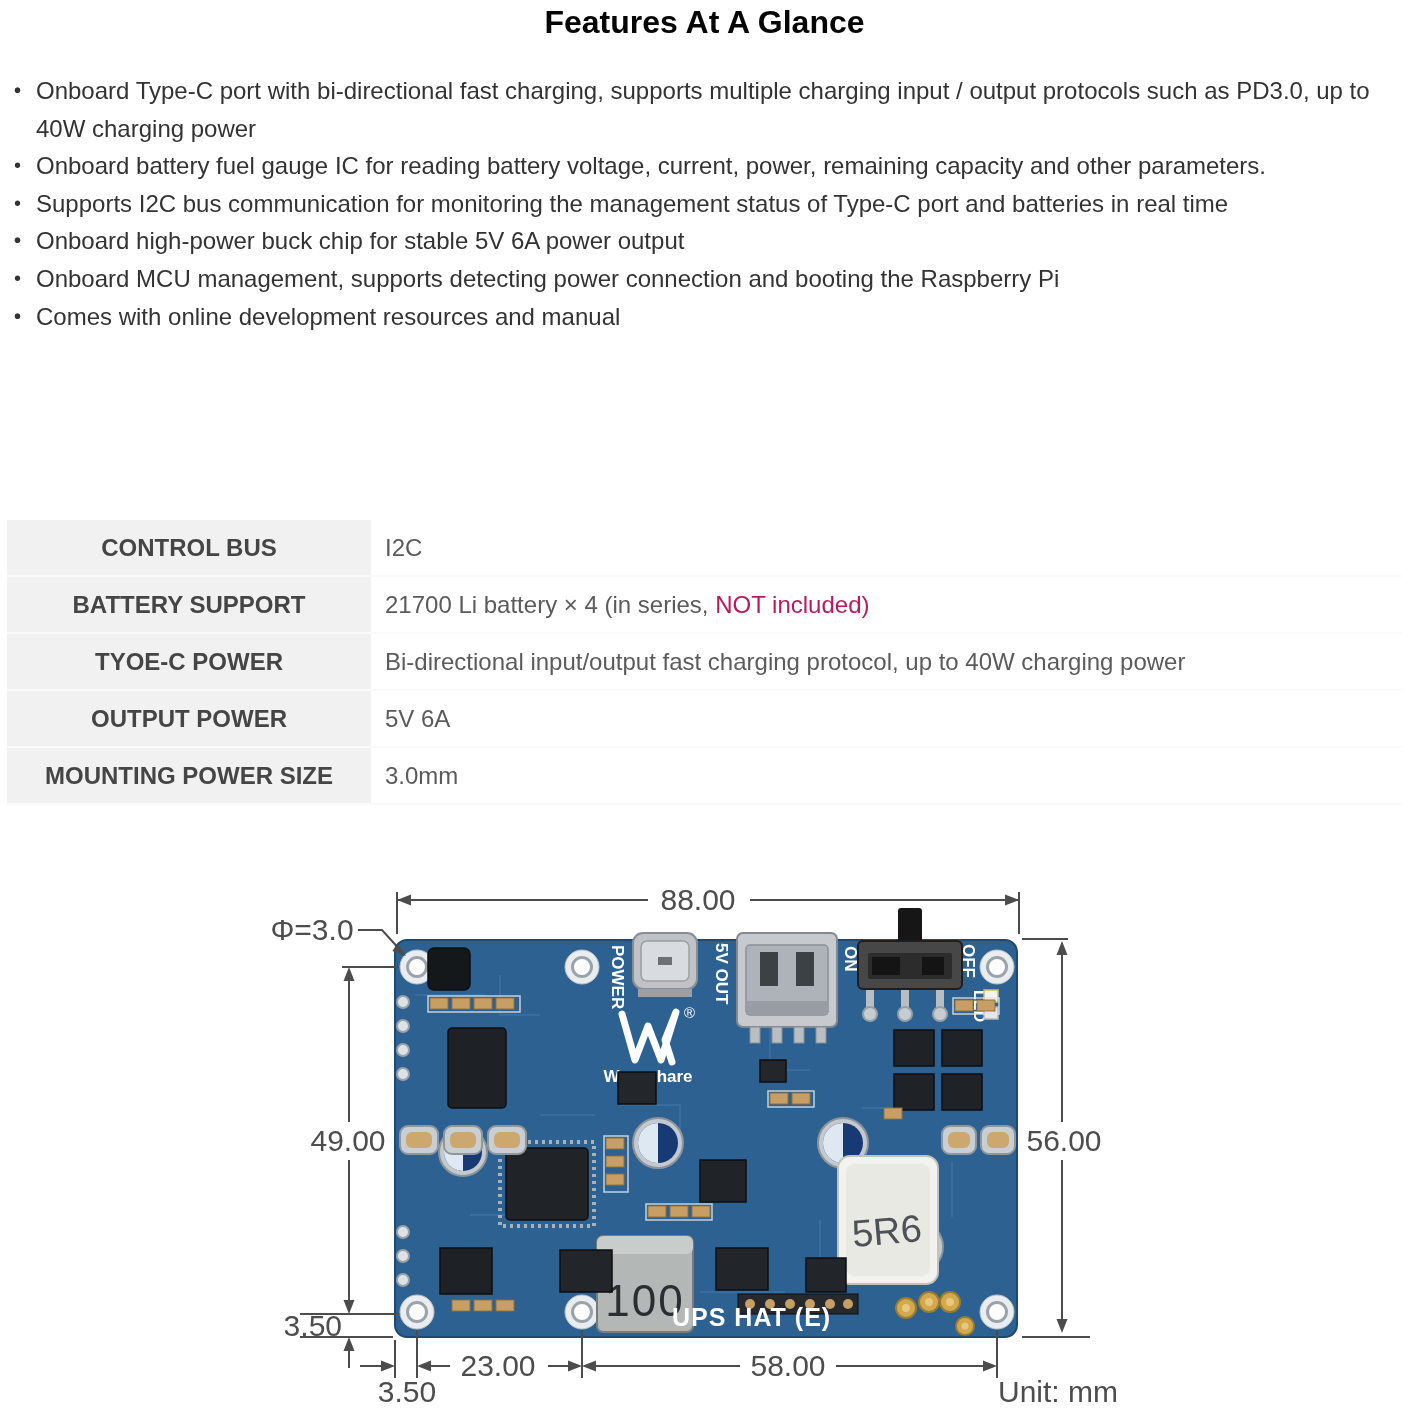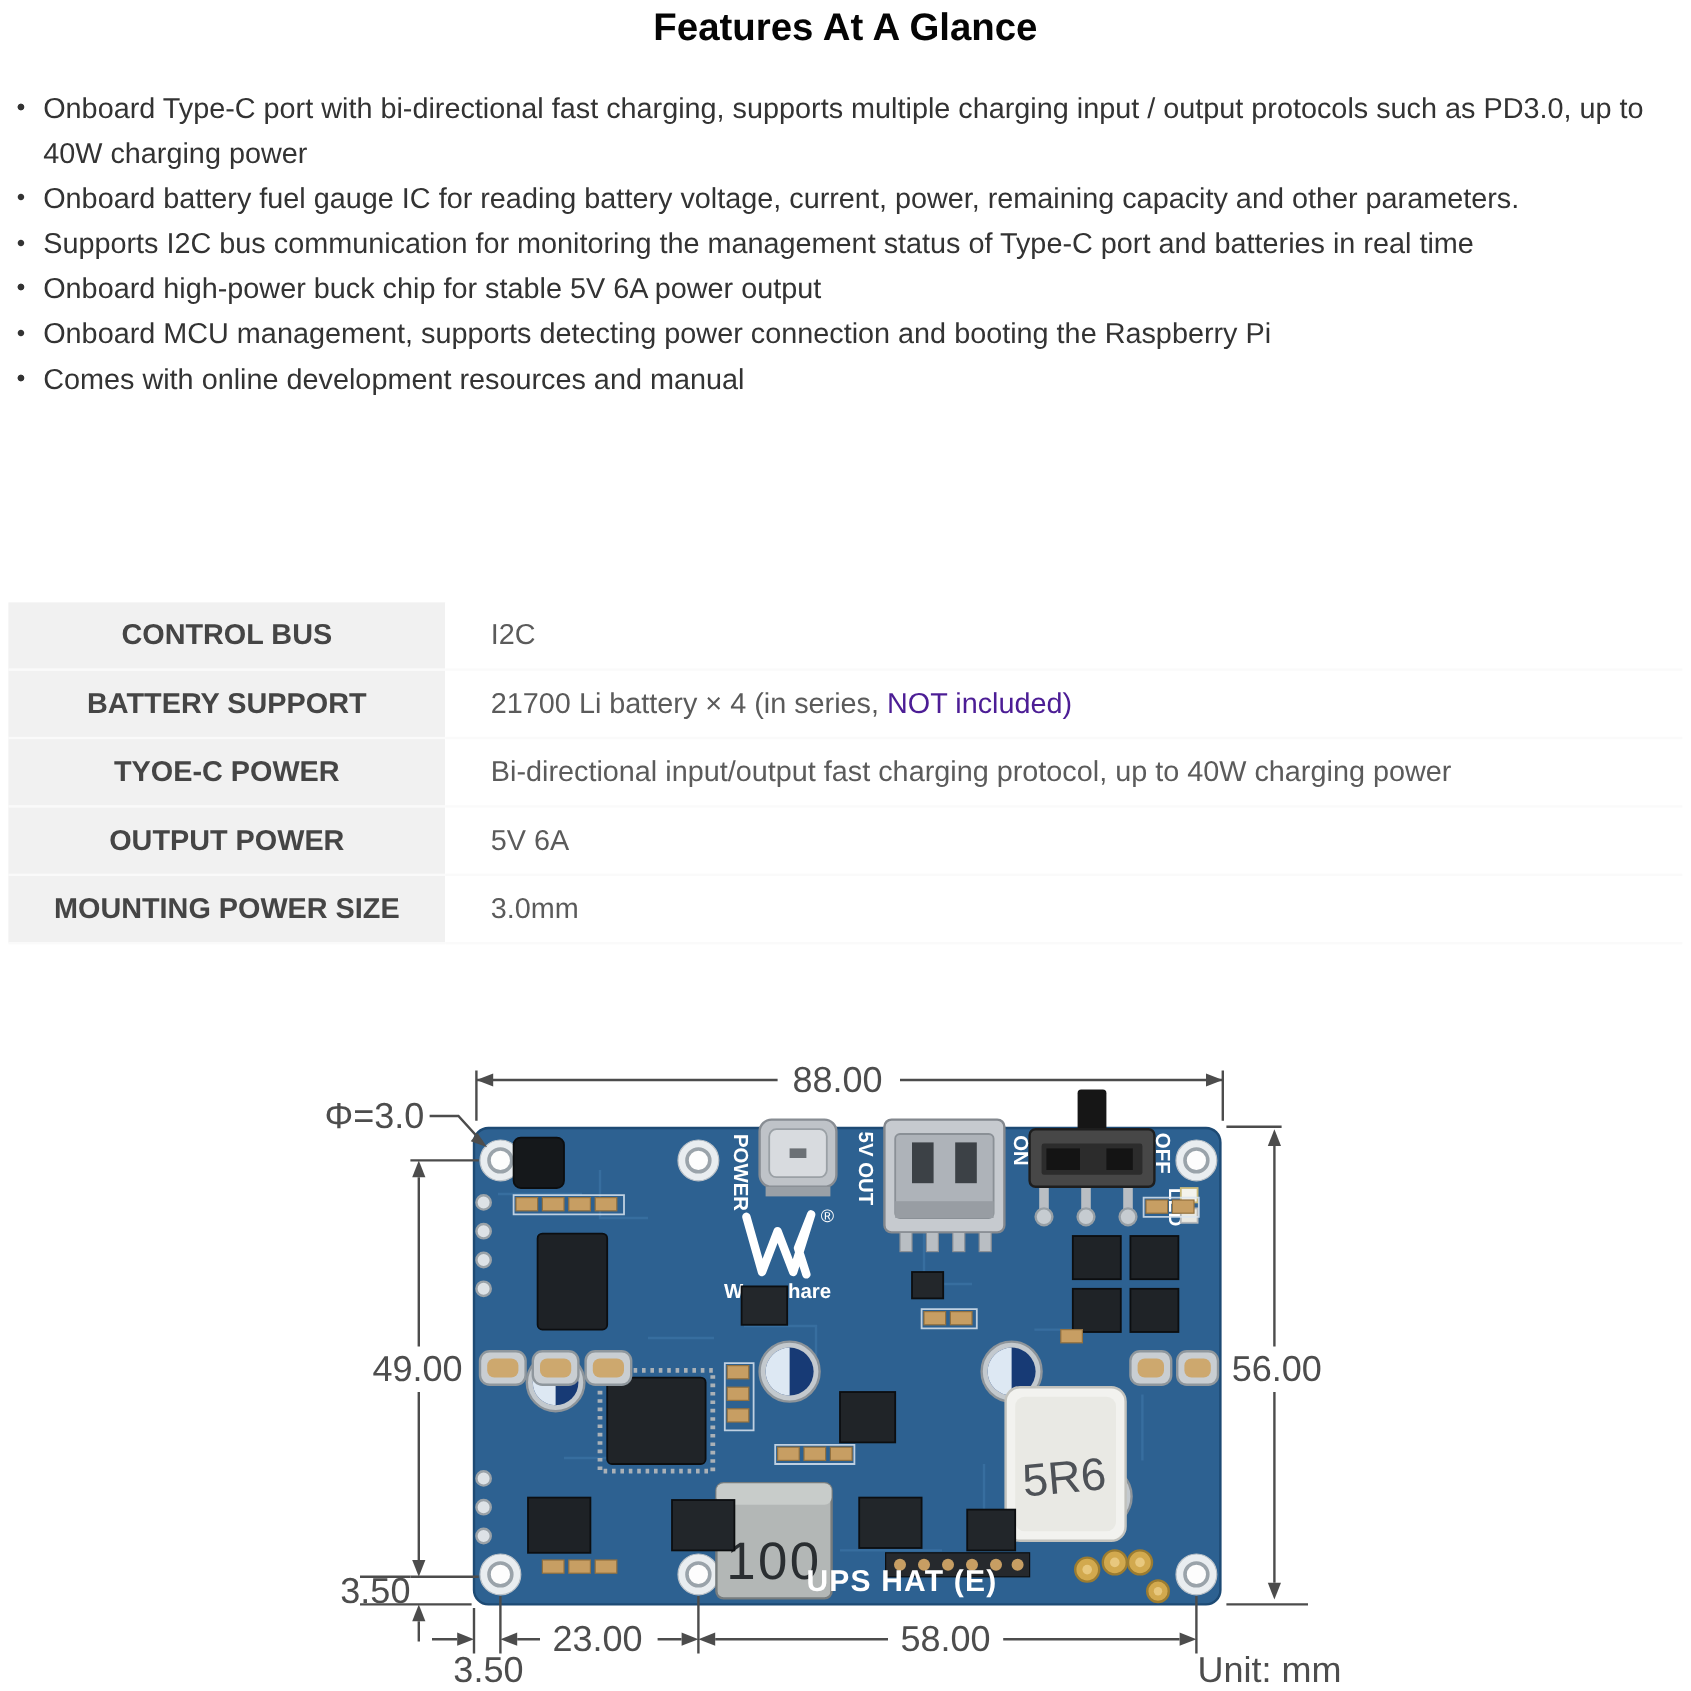--- a/index.html
+++ b/index.html
@@ -16,33 +16,33 @@
     list-style:none;margin:0;padding:0;
   }
   ul.features li{
     position:relative;padding-left:28px;font-size:24px;color:#333333;
     line-height:37.6px;
   }
   ul.features li .dot{
     position:absolute;left:6px;top:0;font-size:20px;color:#333333;
   }
   table.specs{
-    position:absolute;top:502px;left:7px;width:1395px;
+    position:absolute;top:520px;left:7px;width:1395px;
     border-collapse:collapse;table-layout:fixed;
   }
   table.specs td{height:53px;border-bottom:2px solid #fafafa;}
   td.spec-label{
     width:362px;background:#f1f1f1;text-align:center;vertical-align:middle;
     font-size:24px;font-weight:bold;color:#454545;border-bottom:2px solid #ffffff;
   }
   td.spec-value{
-    background:#ffffff;padding-left:38px;font-size:24px;color:#5b5b5b;
+    background:#ffffff;padding-left:14px;font-size:24px;color:#5b5b5b;
     border-bottom:1px solid #eeeeee;
   }
-  td.spec-value .red{color:#4c1d95;}
+  td.spec-value .red{color:#be185d;}
   svg.diagram{position:absolute;left:0;top:0;pointer-events:none;}
   .dim-text{font-size:30px;fill:#4d4d4d;}
   .board-label{fill:#ffffff;font-weight:bold;}
 </style>
 </head>
 <body>
 
 <div class="page-title">Features At A Glance</div>
 
 <ul class="features">

